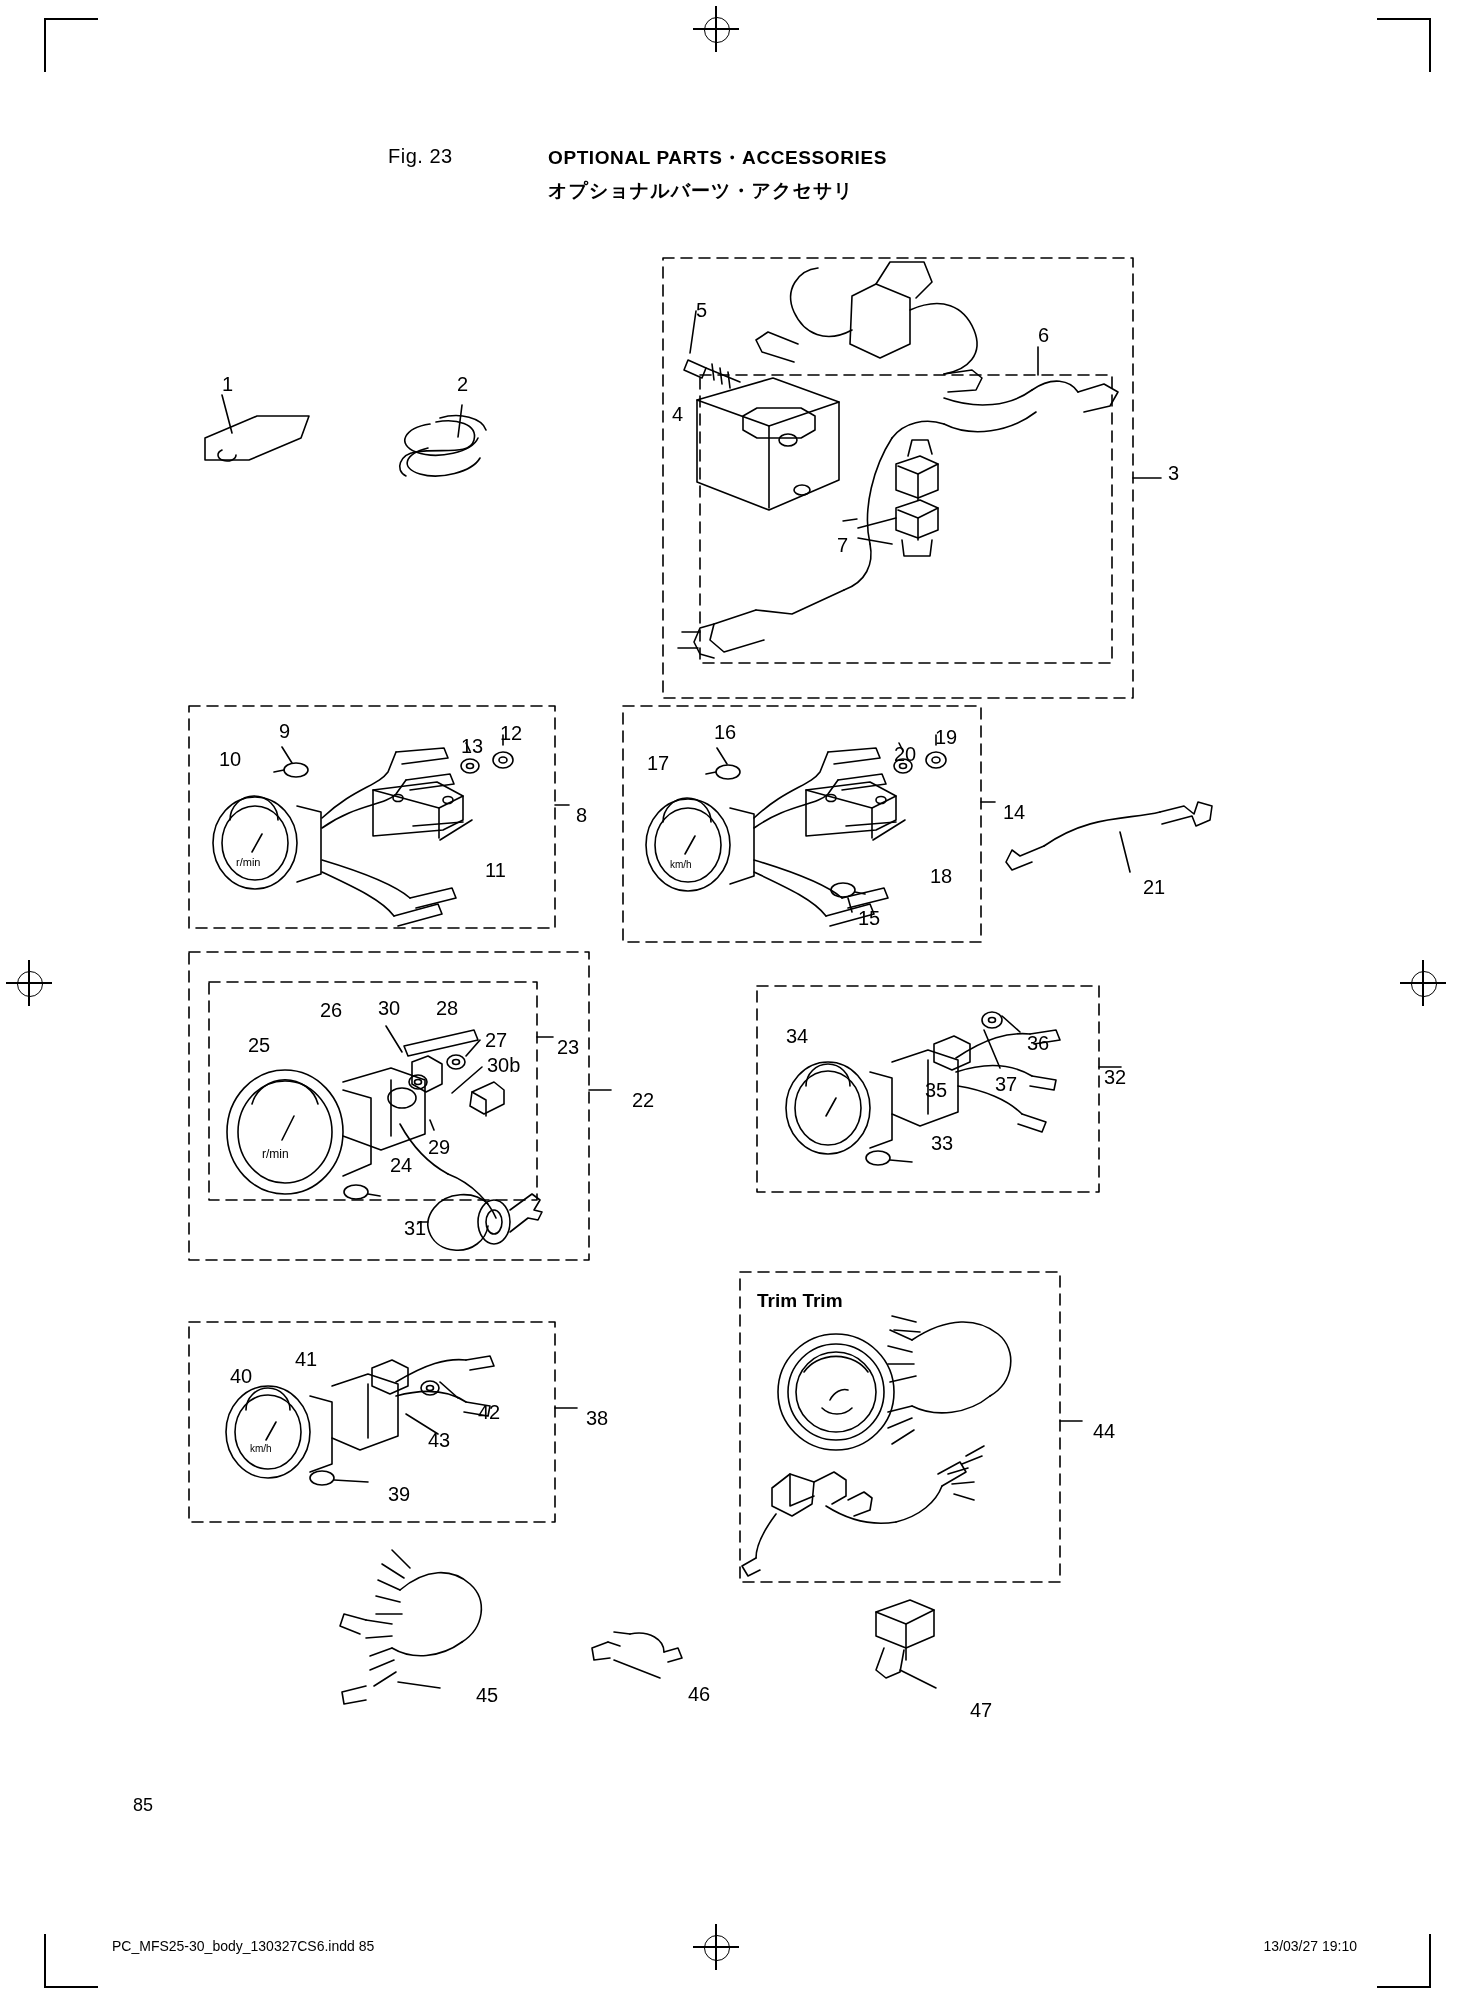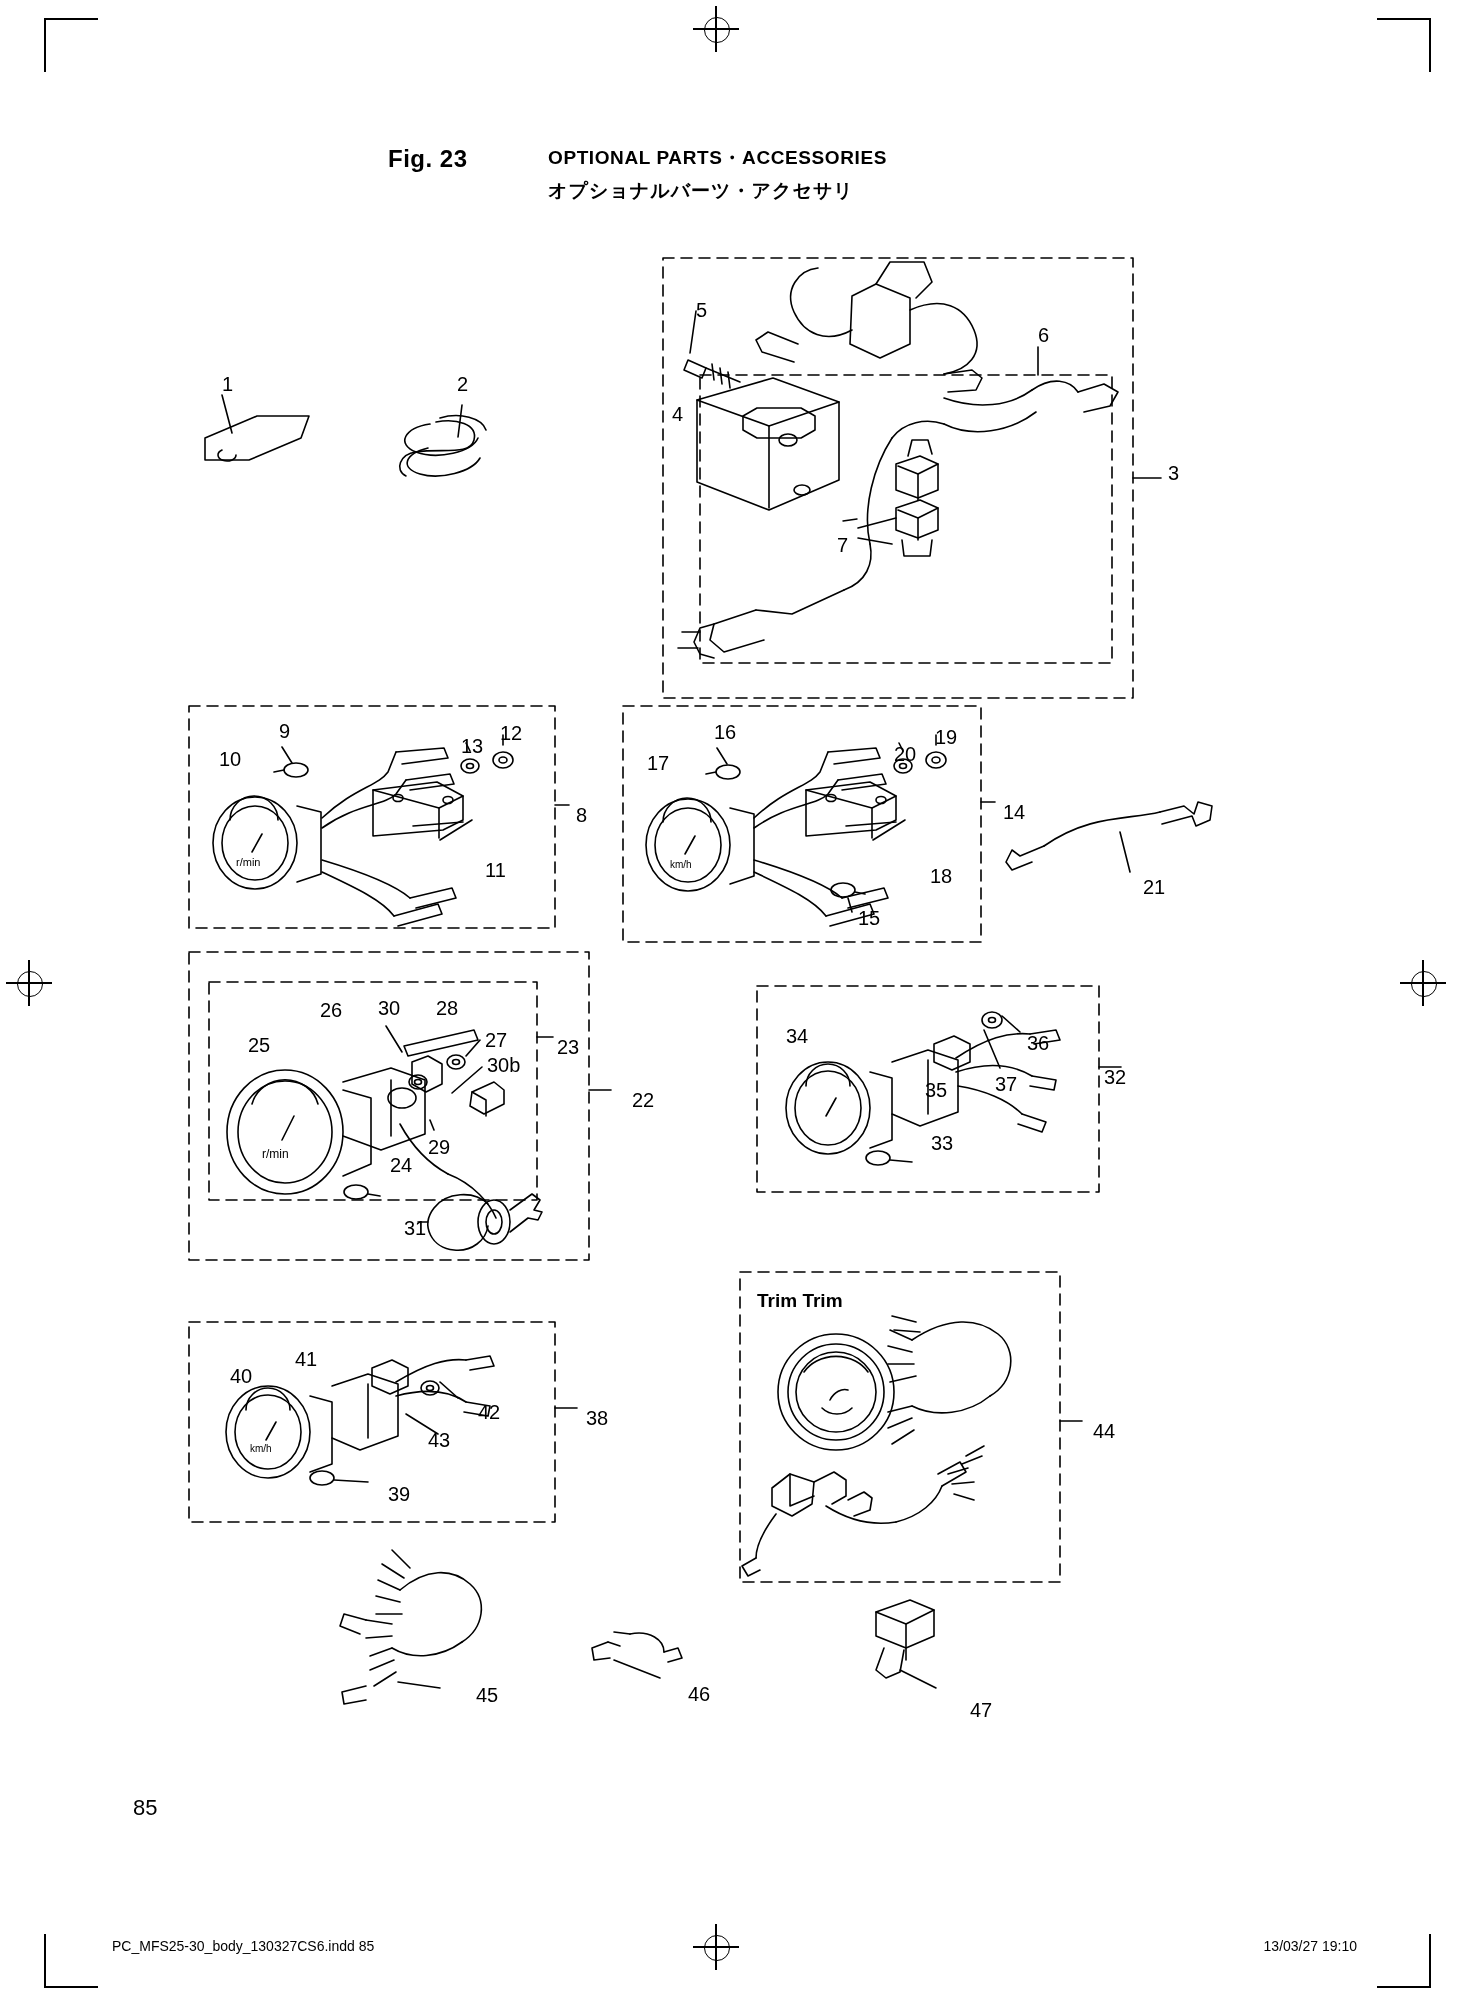--- a/index.html
+++ b/index.html
@@ -20,28 +20,28 @@
              border-right:2px solid #000; border-bottom:2px solid #000; }
 
   .regmark { position:absolute; width:46px; height:46px; }
   .regmark::before, .regmark::after { content:""; position:absolute; background:#000; }
   .regmark::before { left:0; top:22px; width:46px; height:1.5px; }
   .regmark::after  { top:0; left:22px; height:46px; width:1.5px; }
   .regmark .circ { position:absolute; left:11px; top:11px; width:24px; height:24px;
                    border:1.5px solid #000; border-radius:50%; }
 
   
-  .figno { position:absolute; left:388px; top:145px; font-size:24px; font-weight:bold;
+  .figno { position:absolute; left:388px; top:145px; font-size:20px; font-weight:normal;
            letter-spacing:.5px; }
   .title-en { position:absolute; left:548px; top:145px; font-size:19px; font-weight:bold;
               letter-spacing:.6px; white-space:nowrap; }
   .title-jp { position:absolute; left:548px; top:178px; font-size:19px; font-weight:bold;
               letter-spacing:1px; white-space:nowrap; }
 
-  .pageno { position:absolute; left:133px; top:1795px; font-size:22px; }
+  .pageno { position:absolute; left:133px; top:1795px; font-size:18px; }
 
   
   .footer-left { position:absolute; left:112px; top:1938px; font-size:14px; }
   .footer-right { position:absolute; right:118px; top:1938px; font-size:14px; }
 
   
   svg.art { position:absolute; left:0; top:0; width:1475px; height:2006px;
             overflow:visible; pointer-events:none; }
 
   

